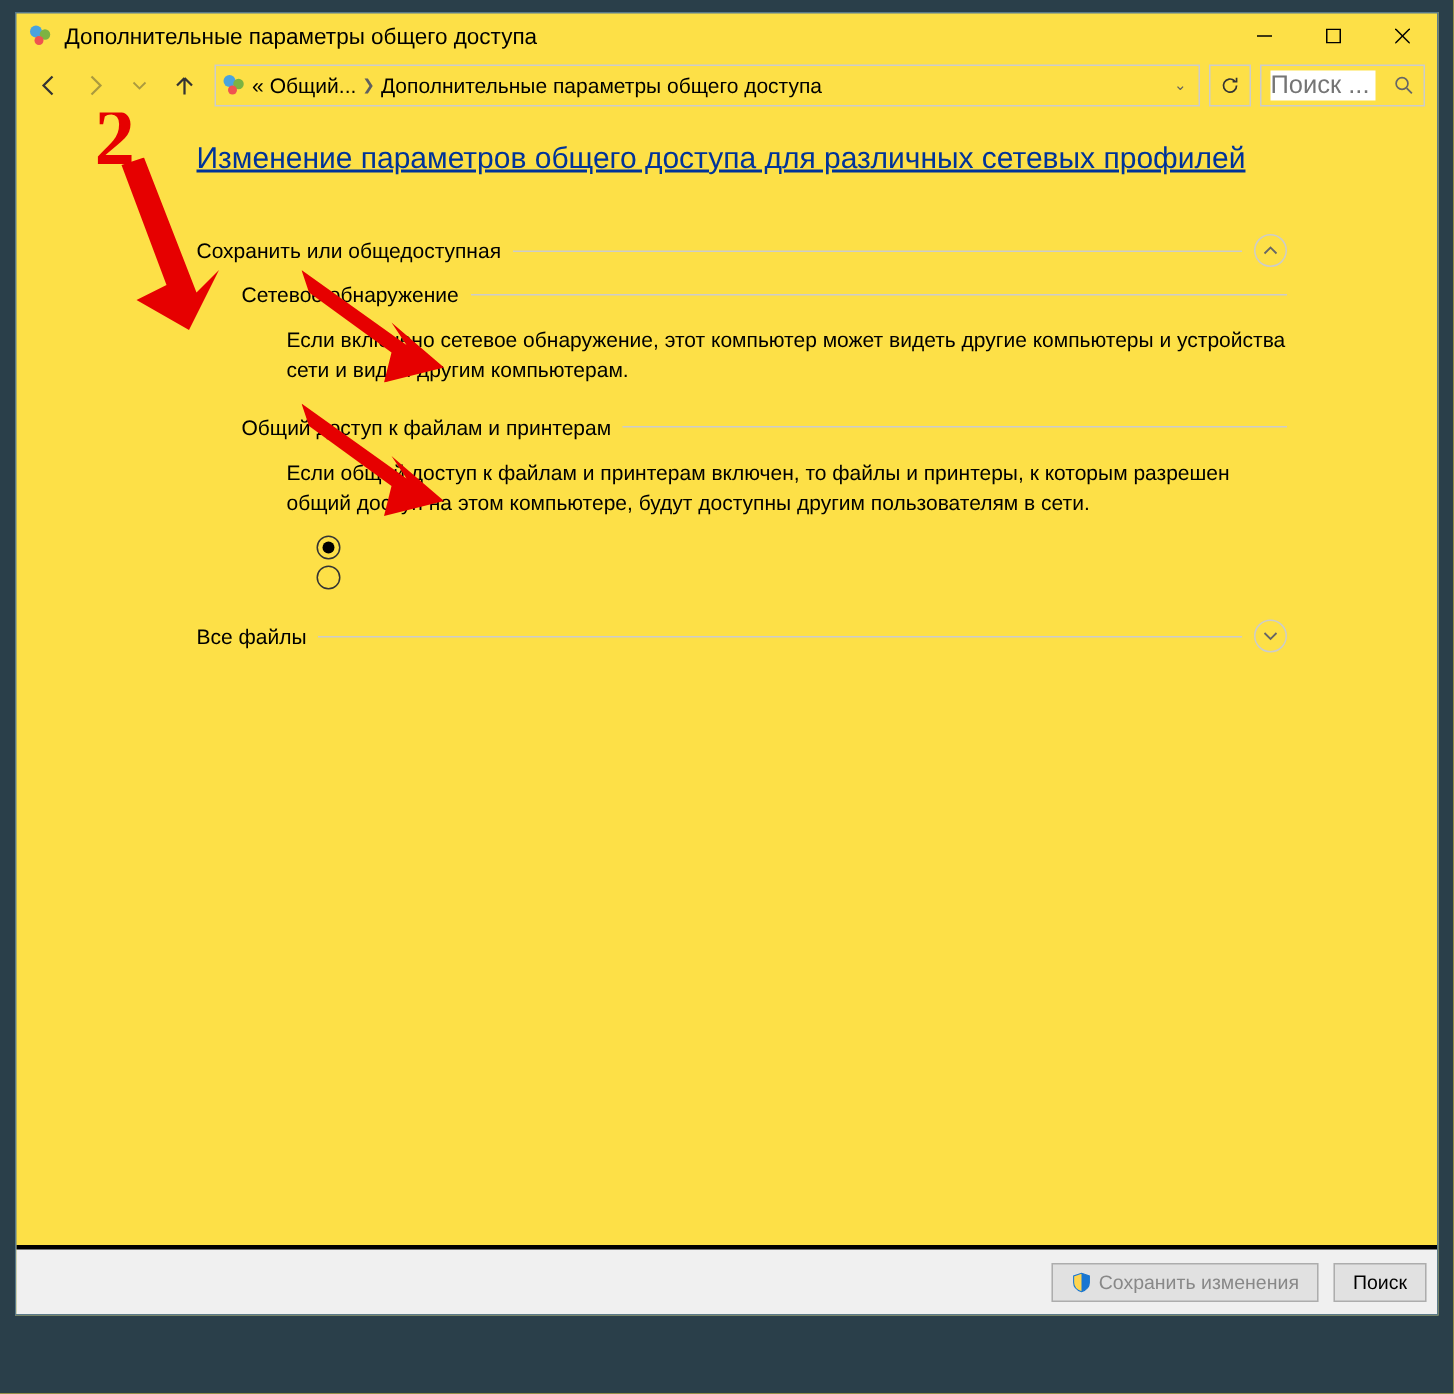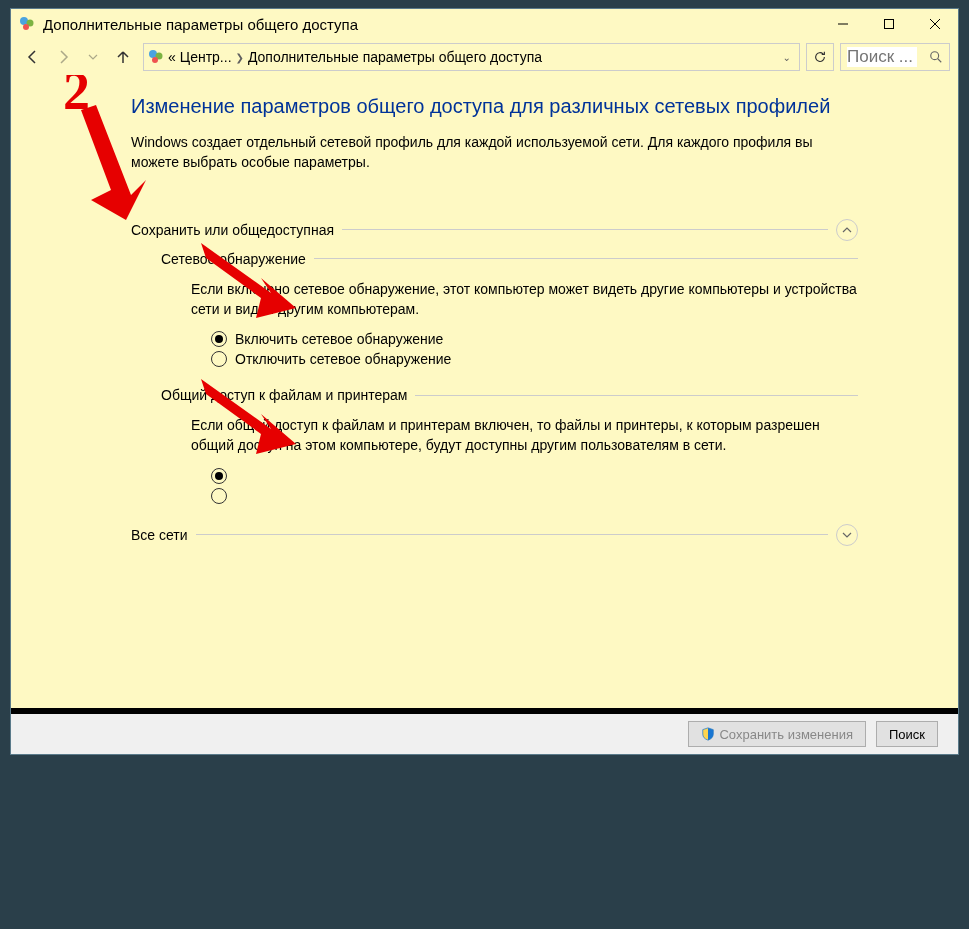--- a/index.html
+++ b/index.html
@@ -1,52 +1,52 @@
 <!DOCTYPE html>
 <html><head>
 <meta charset="utf-8">
 <style>
 * { margin: 0; padding: 0; box-sizing: border-box; font-family: "Segoe UI", Tahoma, sans-serif; }
 body { background: #2a3f4a; width: 969px; height: 929px; overflow: hidden; position: relative; }
-.window { position: absolute; left: 10px; top: 8px; width: 949px; height: 747px; background: #fef9c3; border: 1px solid #5a7a8a; display: flex; flex-direction: column; }
+.window { position: absolute; left: 10px; top: 8px; width: 949px; height: 869px; background: #fde047; border: 1px solid #5a7a8a; display: flex; flex-direction: column; }
 .titlebar { height: 30px; display: flex; align-items: center; padding: 0 0 0 8px; }
 .titlebar .app-icon { width: 16px; height: 16px; margin-right: 8px; }
 .titlebar .title { font-size: 15px; color: #000; flex: 1; }
 .titlebar .win-btn { width: 46px; height: 30px; display: flex; align-items: center; justify-content: center; cursor: pointer; }
 .navbar { height: 36px; display: flex; align-items: center; padding: 0 8px; gap: 2px; }
 .nav-btn { width: 28px; height: 28px; display: flex; align-items: center; justify-content: center; cursor: pointer; border-radius: 3px; }
 .nav-btn.disabled { opacity: 0.4; cursor: default; }
 .addrbar { flex: 1; height: 28px; border: 1px solid #ccc; display: flex; align-items: center; padding: 0 4px; margin: 0 4px; gap: 4px; }
 .addrbar .addr-icon { width: 16px; height: 16px; flex-shrink: 0; }
 .addrbar .crumb { font-size: 14px; color: #000; white-space: nowrap; cursor: pointer; }
 .addrbar .sep { color: #606060; font-size: 10px; }
 .addrbar .chev { color: #606060; font-size: 10px; margin-left: auto; cursor: pointer; padding: 0 4px; }
 .refresh-btn { width: 28px; height: 28px; display: flex; align-items: center; justify-content: center; cursor: pointer; border: 1px solid #ccc; }
 .searchbox { width: 110px; height: 28px; border: 1px solid #ccc; display: flex; align-items: center; padding: 0 6px; margin-left: 4px; }
 .searchbox input { border: none; outline: none; width: 70px; font-size: 17px; color: #888; }
 .searchbox .sicon { margin-left: auto; }
 .content { flex: 1; padding: 20px 100px 20px 120px; overflow: auto; position: relative; }
-.page-title { color: #003399; font-size: 20px; font-weight: normal; margin-bottom: 14px; }
+.page-title { color: #003399; font-size: 20px; font-weight: normal; margin-bottom: 14px; text-decoration: underline; }
 .page-desc { font-size: 14px; color: #000; line-height: 1.45; margin-bottom: 22px; }
 .section-hdr { display: flex; align-items: center; gap: 8px; margin-bottom: 10px; cursor: pointer; }
 .section-hdr .label { font-size: 14px; color: #000; white-space: nowrap; }
 .section-hdr .line { flex: 1; height: 1px; background: #ccc; }
 .section-hdr .chevron { width: 22px; height: 22px; border: 1px solid #ccc; border-radius: 50%; display: flex; align-items: center; justify-content: center; flex-shrink: 0; }
 .section-body { padding-left: 30px; margin-bottom: 20px; }
 .subsection { margin-bottom: 20px; }
 .sub-hdr { display: flex; align-items: center; gap: 8px; margin-bottom: 12px; }
 .sub-hdr .label { font-size: 14px; color: #000; white-space: nowrap; }
 .sub-hdr .line { flex: 1; height: 1px; background: #ccc; }
 .sub-desc { font-size: 14px; color: #000; line-height: 1.45; padding-left: 30px; margin-bottom: 12px; }
 .radios { padding-left: 50px; }
 .radio-row { display: flex; align-items: center; gap: 8px; margin-bottom: 4px; cursor: pointer; }
 .radio { width: 16px; height: 16px; border: 1.5px solid #333; border-radius: 50%; display: flex; align-items: center; justify-content: center; flex-shrink: 0; }
 .radio.checked::after { content: ""; width: 8px; height: 8px; background: #000; border-radius: 50%; }
 .radio-label { font-size: 14px; color: #000; }
-.footer { height: 46px; border-top: 6px solid #000000; background: #f0f0f0; display: flex; align-items: center; justify-content: flex-end; padding: 0 20px; gap: 10px; }
+.footer { height: 46px; border-top: 3px solid #000000; background: #f0f0f0; display: flex; align-items: center; justify-content: flex-end; padding: 0 7px; gap: 10px; }
 .btn { height: 26px; padding: 0 12px; border: 1px solid #adadad; background: #e1e1e1; font-size: 13px; cursor: pointer; display: flex; align-items: center; gap: 4px; }
 .btn.save { color: #888; }
 .annotation-2 { position: absolute; left: -68px; top: -35px; color: #e60000; font-family: Georgia, serif; font-size: 54px; font-weight: bold; pointer-events: none; }
 .arrow { position: absolute; pointer-events: none; }
 svg.app-icon-svg circle:nth-child(1){fill:#4aa3df}
 svg.app-icon-svg circle:nth-child(2){fill:#7cb342}
 svg.app-icon-svg circle:nth-child(3){fill:#ef5350}
 </style>
 </head>
 <body>
@@ -98,21 +98,21 @@
           <path d="M8 3 L3 8 M8 3 L13 8 M8 3 L8 14" fill="none" stroke="#333" stroke-width="1.5"></path>
         </svg>
       </div>
     <div class="addrbar">
       <svg class="addr-icon app-icon-svg" viewBox="0 0 16 16">
           <circle cx="5" cy="5" r="4"></circle>
           <circle cx="11" cy="7" r="3.5"></circle>
           <circle cx="7" cy="11" r="3"></circle>
         </svg>
       <span class="crumb">«</span>
-      <span class="crumb">Центр...</span>
+      <span class="crumb">Общий...</span>
       <span class="sep">❯</span>
       <span class="crumb">Дополнительные параметры общего доступа</span>
       <span class="chev">⌄</span>
     </div>
     <div class="refresh-btn">
         <svg width="14" height="14" viewBox="0 0 16 16">
           <path d="M13 8 A5 5 0 1 1 11.5 4.5 M13 2 L13 5 L10 5" fill="none" stroke="#333" stroke-width="1.3"></path>
         </svg>
       </div>
     <div class="searchbox">
@@ -125,21 +125,20 @@
   </div>
 
   <div class="content">
     <div style="position:relative">
       <div class="annotation-2">2</div>
       <svg class="arrow" style="left:-55px; top:10px; width:70px; height:115px;" viewBox="0 0 70 115">
           <path d="M20 0 L55 90 L70 75 L50 115 L15 95 L35 85 L5 5 Z" fill="#e60000"></path>
         </svg>
 
       <h1 class="page-title">Изменение параметров общего доступа для различных сетевых профилей</h1>
-      <p class="page-desc">Windows создает отдельный сетевой профиль для каждой используемой сети. Для каждого профиля вы можете выбрать особые параметры.</p>
 
       <div style="height:24px"></div>
 
       <div class="section-hdr">
         <span class="label">Сохранить или общедоступная</span>
         <span class="line"></span>
         <span class="chevron">
             <svg width="10" height="10" viewBox="0 0 10 10">
               <path d="M1 7 L5 3 L9 7" fill="none" stroke="#666" stroke-width="1.2"></path>
             </svg>
@@ -149,30 +148,20 @@
       <div class="section-body">
         <div class="subsection" style="position:relative">
           <svg class="arrow" style="left:40px; top:-8px; width:95px; height:75px;" viewBox="0 0 95 75">
               <path d="M0 0 L70 50 L60 35 L95 65 L55 75 L60 55 L5 15 Z" fill="#e60000"></path>
             </svg>
           <div class="sub-hdr">
             <span class="label">Сетевое обнаружение</span>
             <span class="line"></span>
           </div>
           <p class="sub-desc">Если включено сетевое обнаружение, этот компьютер может видеть другие компьютеры и устройства сети и виден другим компьютерам.</p>
-          <div class="radios">
-            <div class="radio-row">
-              <span class="radio checked"></span>
-              <span class="radio-label">Включить сетевое обнаружение</span>
-            </div>
-            <div class="radio-row">
-              <span class="radio"></span>
-              <span class="radio-label">Отключить сетевое обнаружение</span>
-            </div>
-          </div>
         </div>
 
         <div class="subsection" style="position:relative">
           <svg class="arrow" style="left:40px; top:-8px; width:95px; height:75px;" viewBox="0 0 95 75">
               <path d="M0 0 L70 50 L60 35 L95 65 L55 75 L60 55 L5 15 Z" fill="#e60000"></path>
             </svg>
           <div class="sub-hdr">
             <span class="label">Общий доступ к файлам и принтерам</span>
             <span class="line"></span>
           </div>
@@ -182,21 +171,21 @@
               <span class="radio checked"></span>
             </div>
             <div class="radio-row">
               <span class="radio"></span>
             </div>
           </div>
         </div>
       </div>
 
       <div class="section-hdr">
-        <span class="label">Все сети</span>
+        <span class="label">Все файлы</span>
         <span class="line"></span>
         <span class="chevron">
             <svg width="10" height="10" viewBox="0 0 10 10">
               <path d="M1 3 L5 7 L9 3" fill="none" stroke="#666" stroke-width="1.2"></path>
             </svg>
           </span>
       </div>
     </div>
   </div>
 

